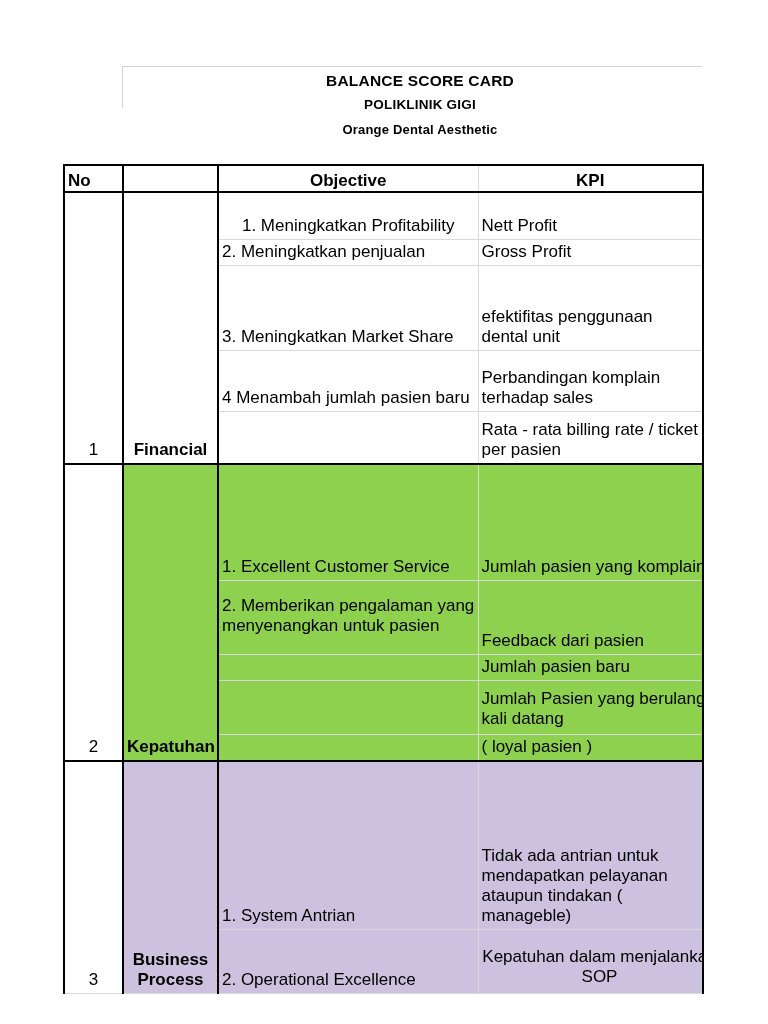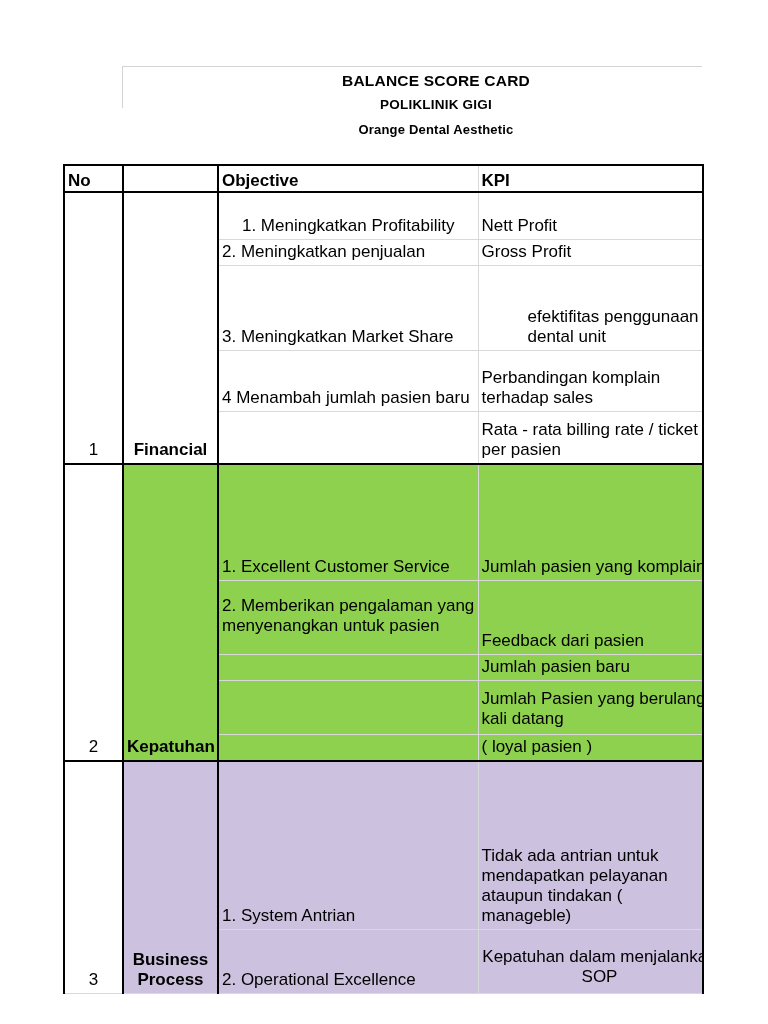--- a/index.html
+++ b/index.html
@@ -32,21 +32,21 @@
     top: 66px;
     width: 580px;
     height: 42px;
     border-top: 1px solid #d4d4d4;
     border-left: 1px solid #d4d4d4;
     box-sizing: border-box;
   }
 
   .title-wrap {
     position: absolute;
-    left: 16px;
+    left: 0px;
     top: 66px;
     width: 702px;            
     height: 90px;
     overflow: hidden;
   }
   .title-line {
     position: absolute;
     left: 0;
     width: 840px;            
     text-align: center;
@@ -94,20 +94,21 @@
     line-height: 1.18;
     white-space: normal;
   }
   .nowrapcell .cell-txt { white-space: nowrap; }
 
   
   .hdr {
     height: 25px;
     font-weight: bold;
     vertical-align: middle;
+    text-align: center;
     background: #ffffff;
   }
   .hdr.left { text-align: left; }
   .hdr .cell-txt { padding-top: 0; padding-bottom: 0; }
 
   
   .c-num {
     text-align: center;
     vertical-align: middle;
     background: #ffffff;
@@ -179,21 +180,21 @@
           <span class="cell-txt">2. Meningkatkan penjualan</span>
         </td>
         <td class="fin hb-r nowrapcell" style="height:23px;">
           <span class="cell-txt">Gross Profit</span>
         </td>
       </tr>
       <tr>
         <td class="fin hb-l nowrapcell" style="height:84px;">
           <span class="cell-txt">3. Meningkatkan Market Share</span>
         </td>
-        <td class="fin hb-r" style="height:84px;padding-left:46px;">
+        <td class="fin hb-r" style="height:84px;">
           <span class="cell-txt">efektifitas penggunaan dental unit</span>
         </td>
       </tr>
       <tr>
         <td class="fin hb-l nowrapcell" style="height:60px;">
           <span class="cell-txt">4 Menambah jumlah pasien baru</span>
         </td>
         <td class="fin hb-r" style="height:60px;">
           <span class="cell-txt">Perbandingan komplain terhadap sales</span>
         </td>

